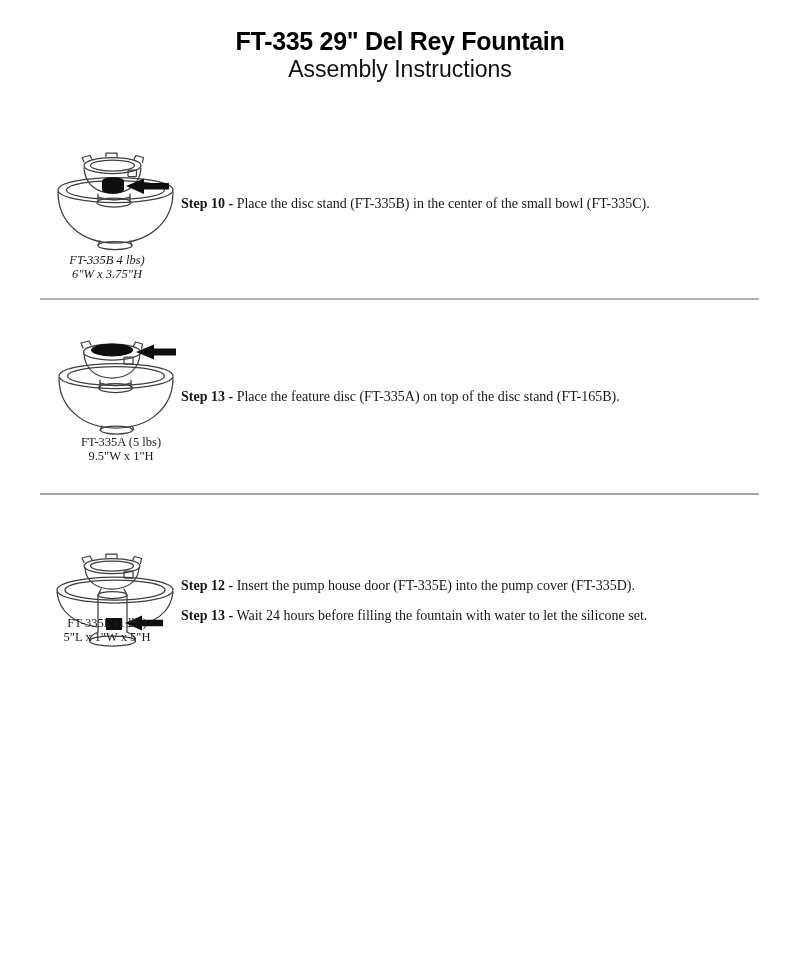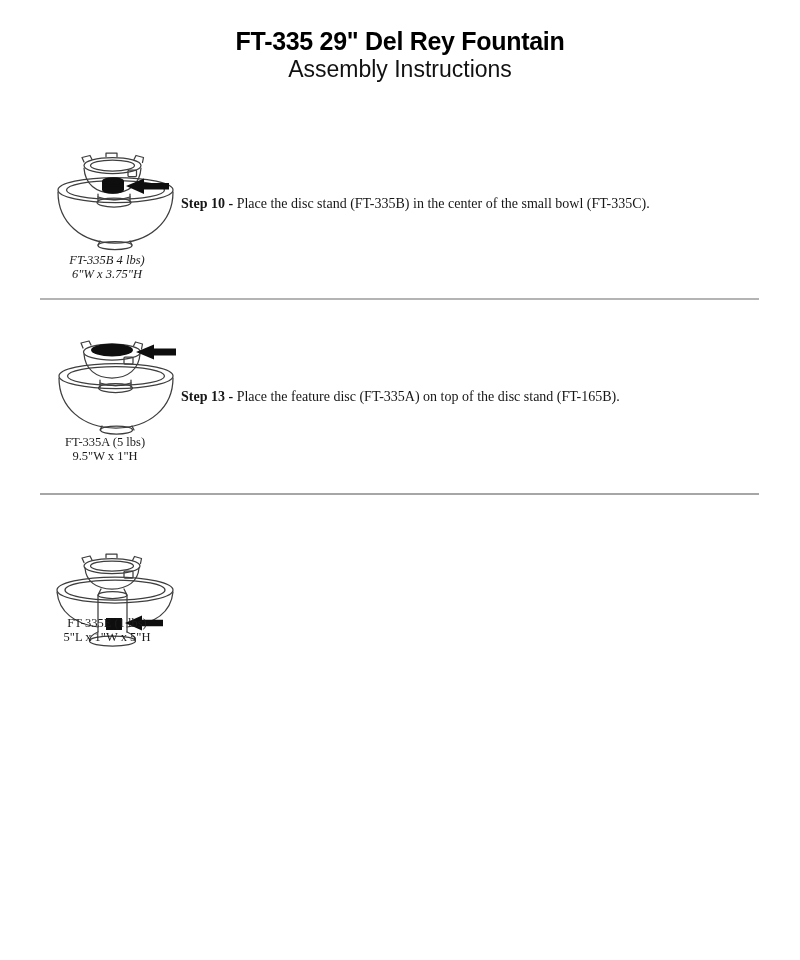--- a/index.html
+++ b/index.html
@@ -108,21 +108,21 @@
 
     <path class="line" d="M43,18 L41,13 L49,11 L51,15"></path>
     <path class="line" d="M93.5,16 L95.5,12 L102.5,14 L101.5,19"></path>
     <rect class="line" x="84" y="27" width="9" height="7" rx="1"></rect>
 
     <ellipse class="solid" cx="72" cy="20" rx="21" ry="6.5"></ellipse>
 
     <path class="solid" d="M96,22 L114,14.5 L114,18.5 L136,18.5 L136,25.5 L114,25.5 L114,29.5 Z"></path>
   </svg>
 </div>
-<div class="caption" style="left:30px; top:436px;">
+<div class="caption" style="left:46px; top:436px;">
   <div>FT-335A (5 lbs)</div>
   <div>9.5"W x 1"H</div>
 </div>
 <div class="steps" style="top:387px;">
   <p><span class="step-label">Step 13 -</span> <span>Place the feature disc (FT-335A) on top of the disc stand (FT-165B).</span></p>
 </div>
 <div class="rule rule-2"></div>
 
 <div class="figure" style="left:40px; top:550px;">
   <svg width="150" height="112" viewBox="0 0 150 112">
@@ -152,13 +152,15 @@
     <rect class="solid" x="66" y="68" width="16" height="12"></rect>
 
     <path class="solid" d="M85,73 L102,65.5 L102,69.8 L123,69.8 L123,76.2 L102,76.2 L102,80.5 Z"></path>
   </svg>
 </div>
 <div class="caption" style="left:32px; top:617px;">
   <div>FT-335E (1 lbs)</div>
   <div>5"L x 1"W x 5"H</div>
 </div>
 <div class="steps" style="top:576px;">
+  <p><span class="step-label">Step 12 -</span> <span>Insert the pump house door (FT-335E) into the pump cover (FT-335D).</span></p>
+  <p><span class="step-label">Step 13 -</span> <span>Wait 24 hours before filling the fountain with water to let the silicone set.</span></p>
 </div>
 
 </body></html>

